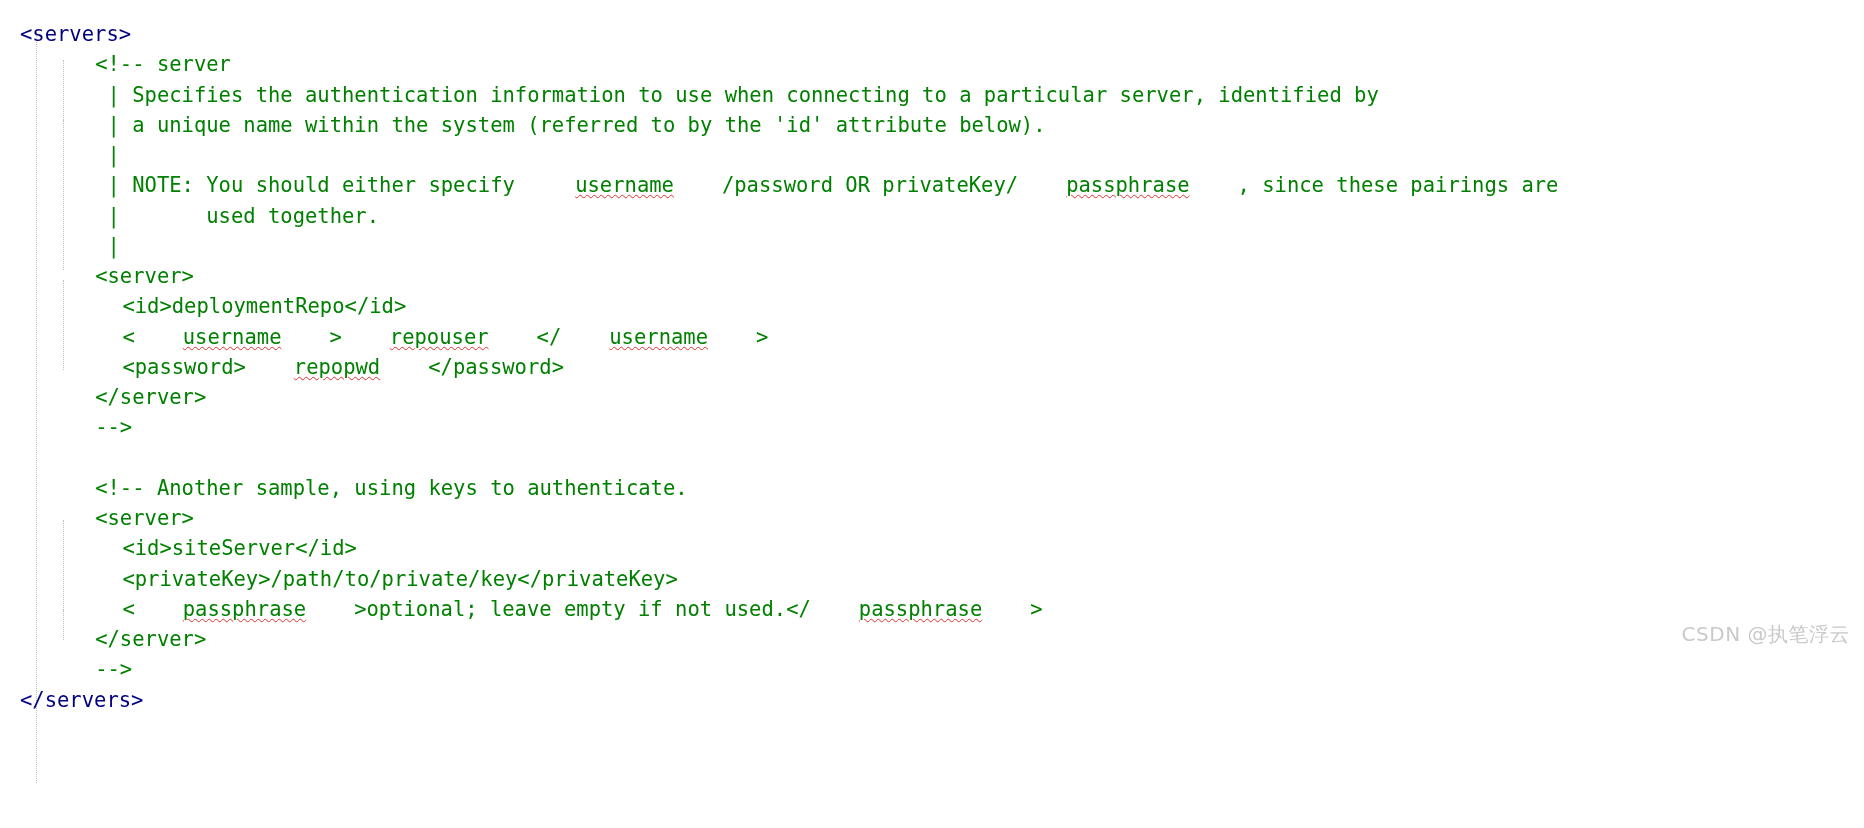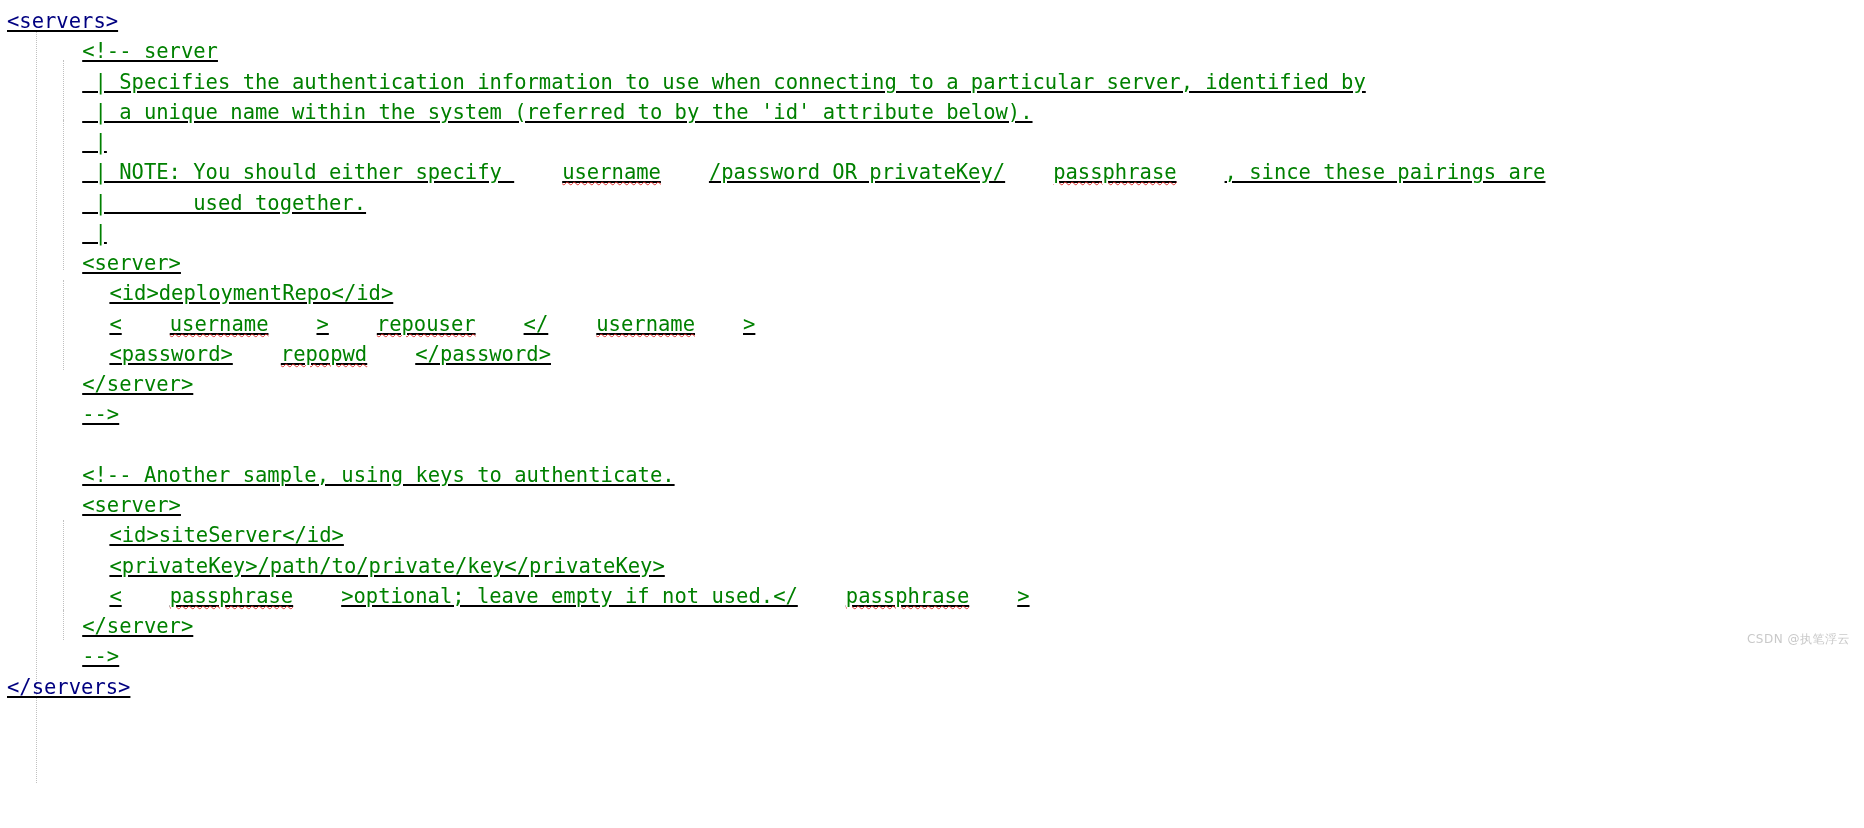--- a/index.html
+++ b/index.html
@@ -12,22 +12,21 @@
   }
   body {
     font-family: "DejaVu Sans Mono", "Liberation Mono", monospace;
   }
 
   #editor {
     position: relative;
     width: 1864px;
     height: 656px;
     background: #ffffff;
-    padding: 3px;
-    text-decoration: underline;
+    padding: 16px;
   }
 
   .code {
     position: relative;
     font-family: "DejaVu Sans Mono", "Liberation Mono", monospace;
     font-size: 20.5px;
     line-height: 30.25px;
     letter-spacing: 0px;
     white-space: pre;
     padding-top: 3px;
@@ -68,21 +67,21 @@
     left: 0; top: 0;
     width: 100%; height: 100%;
     pointer-events: none;
   }
 
   .watermark {
     position: absolute;
     right: 14px;
     bottom: 8px;
     font-family: "DejaVu Sans", "Liberation Sans", sans-serif;
-    font-size: 12px;
+    font-size: 20px;
     color: #c9c9c9;
     letter-spacing: 0.5px;
     user-select: none;
   }
 </style>
 </head>
 <body>
 
 <div id="editor">
 

